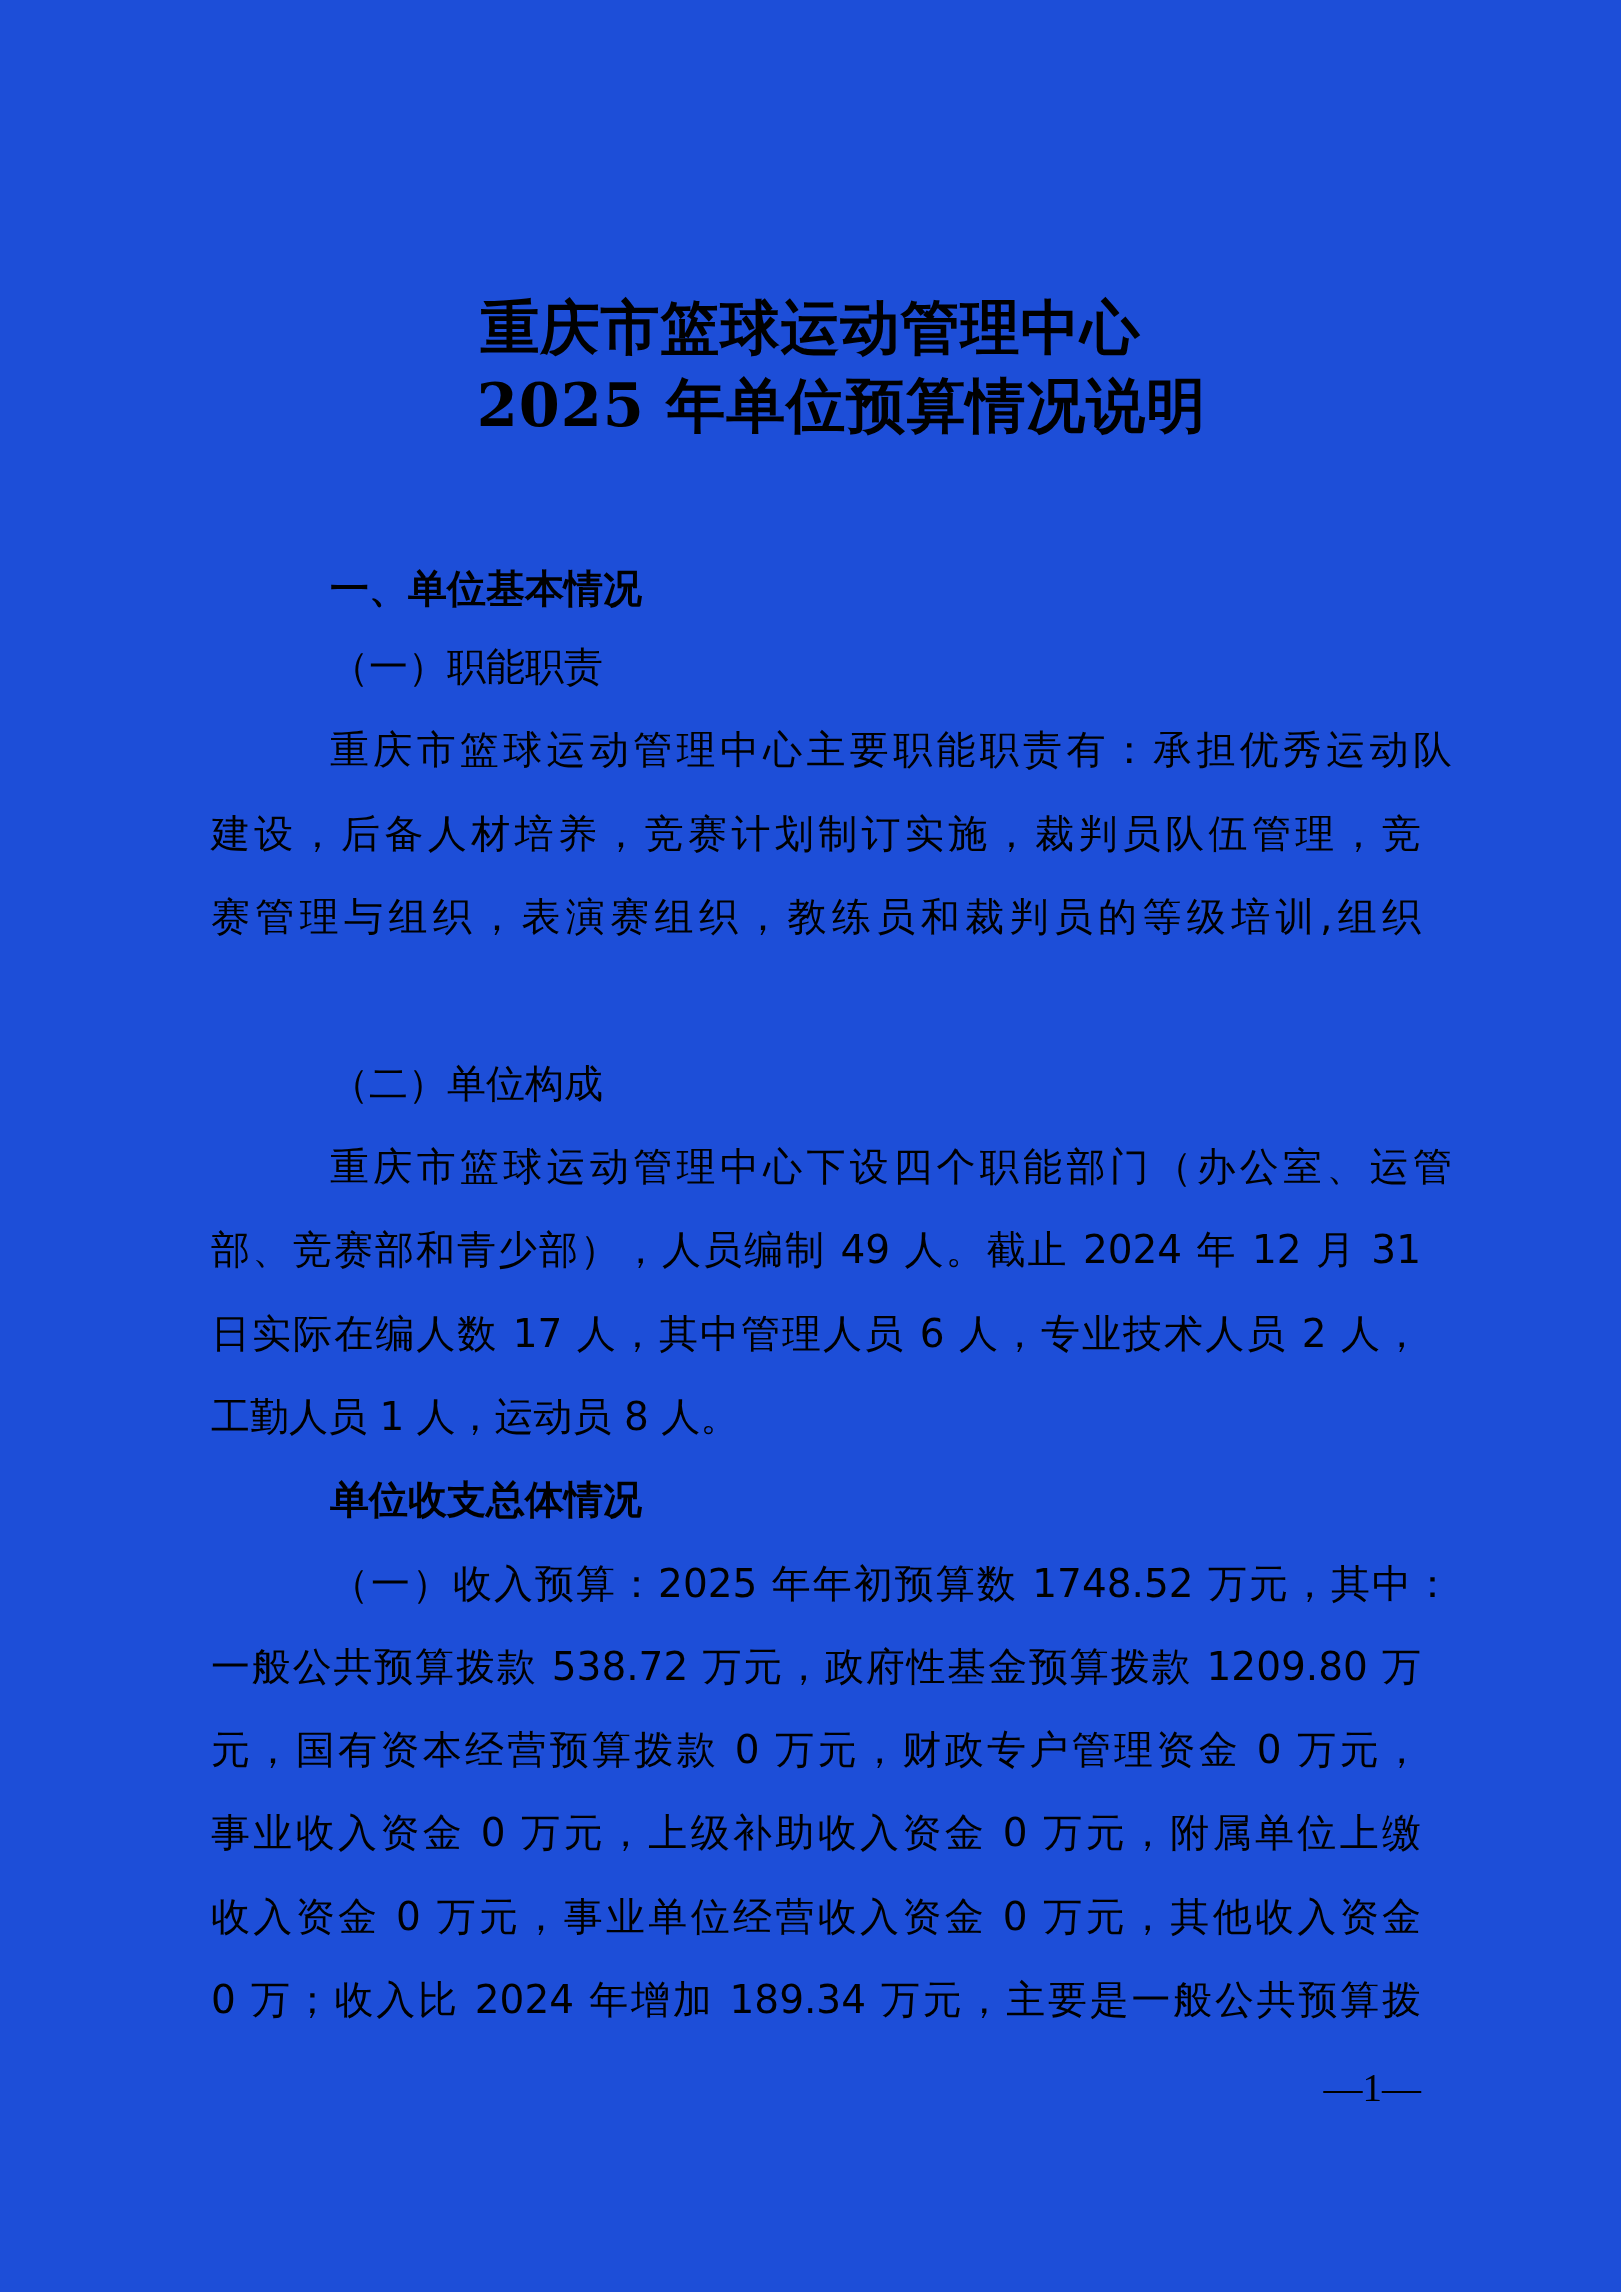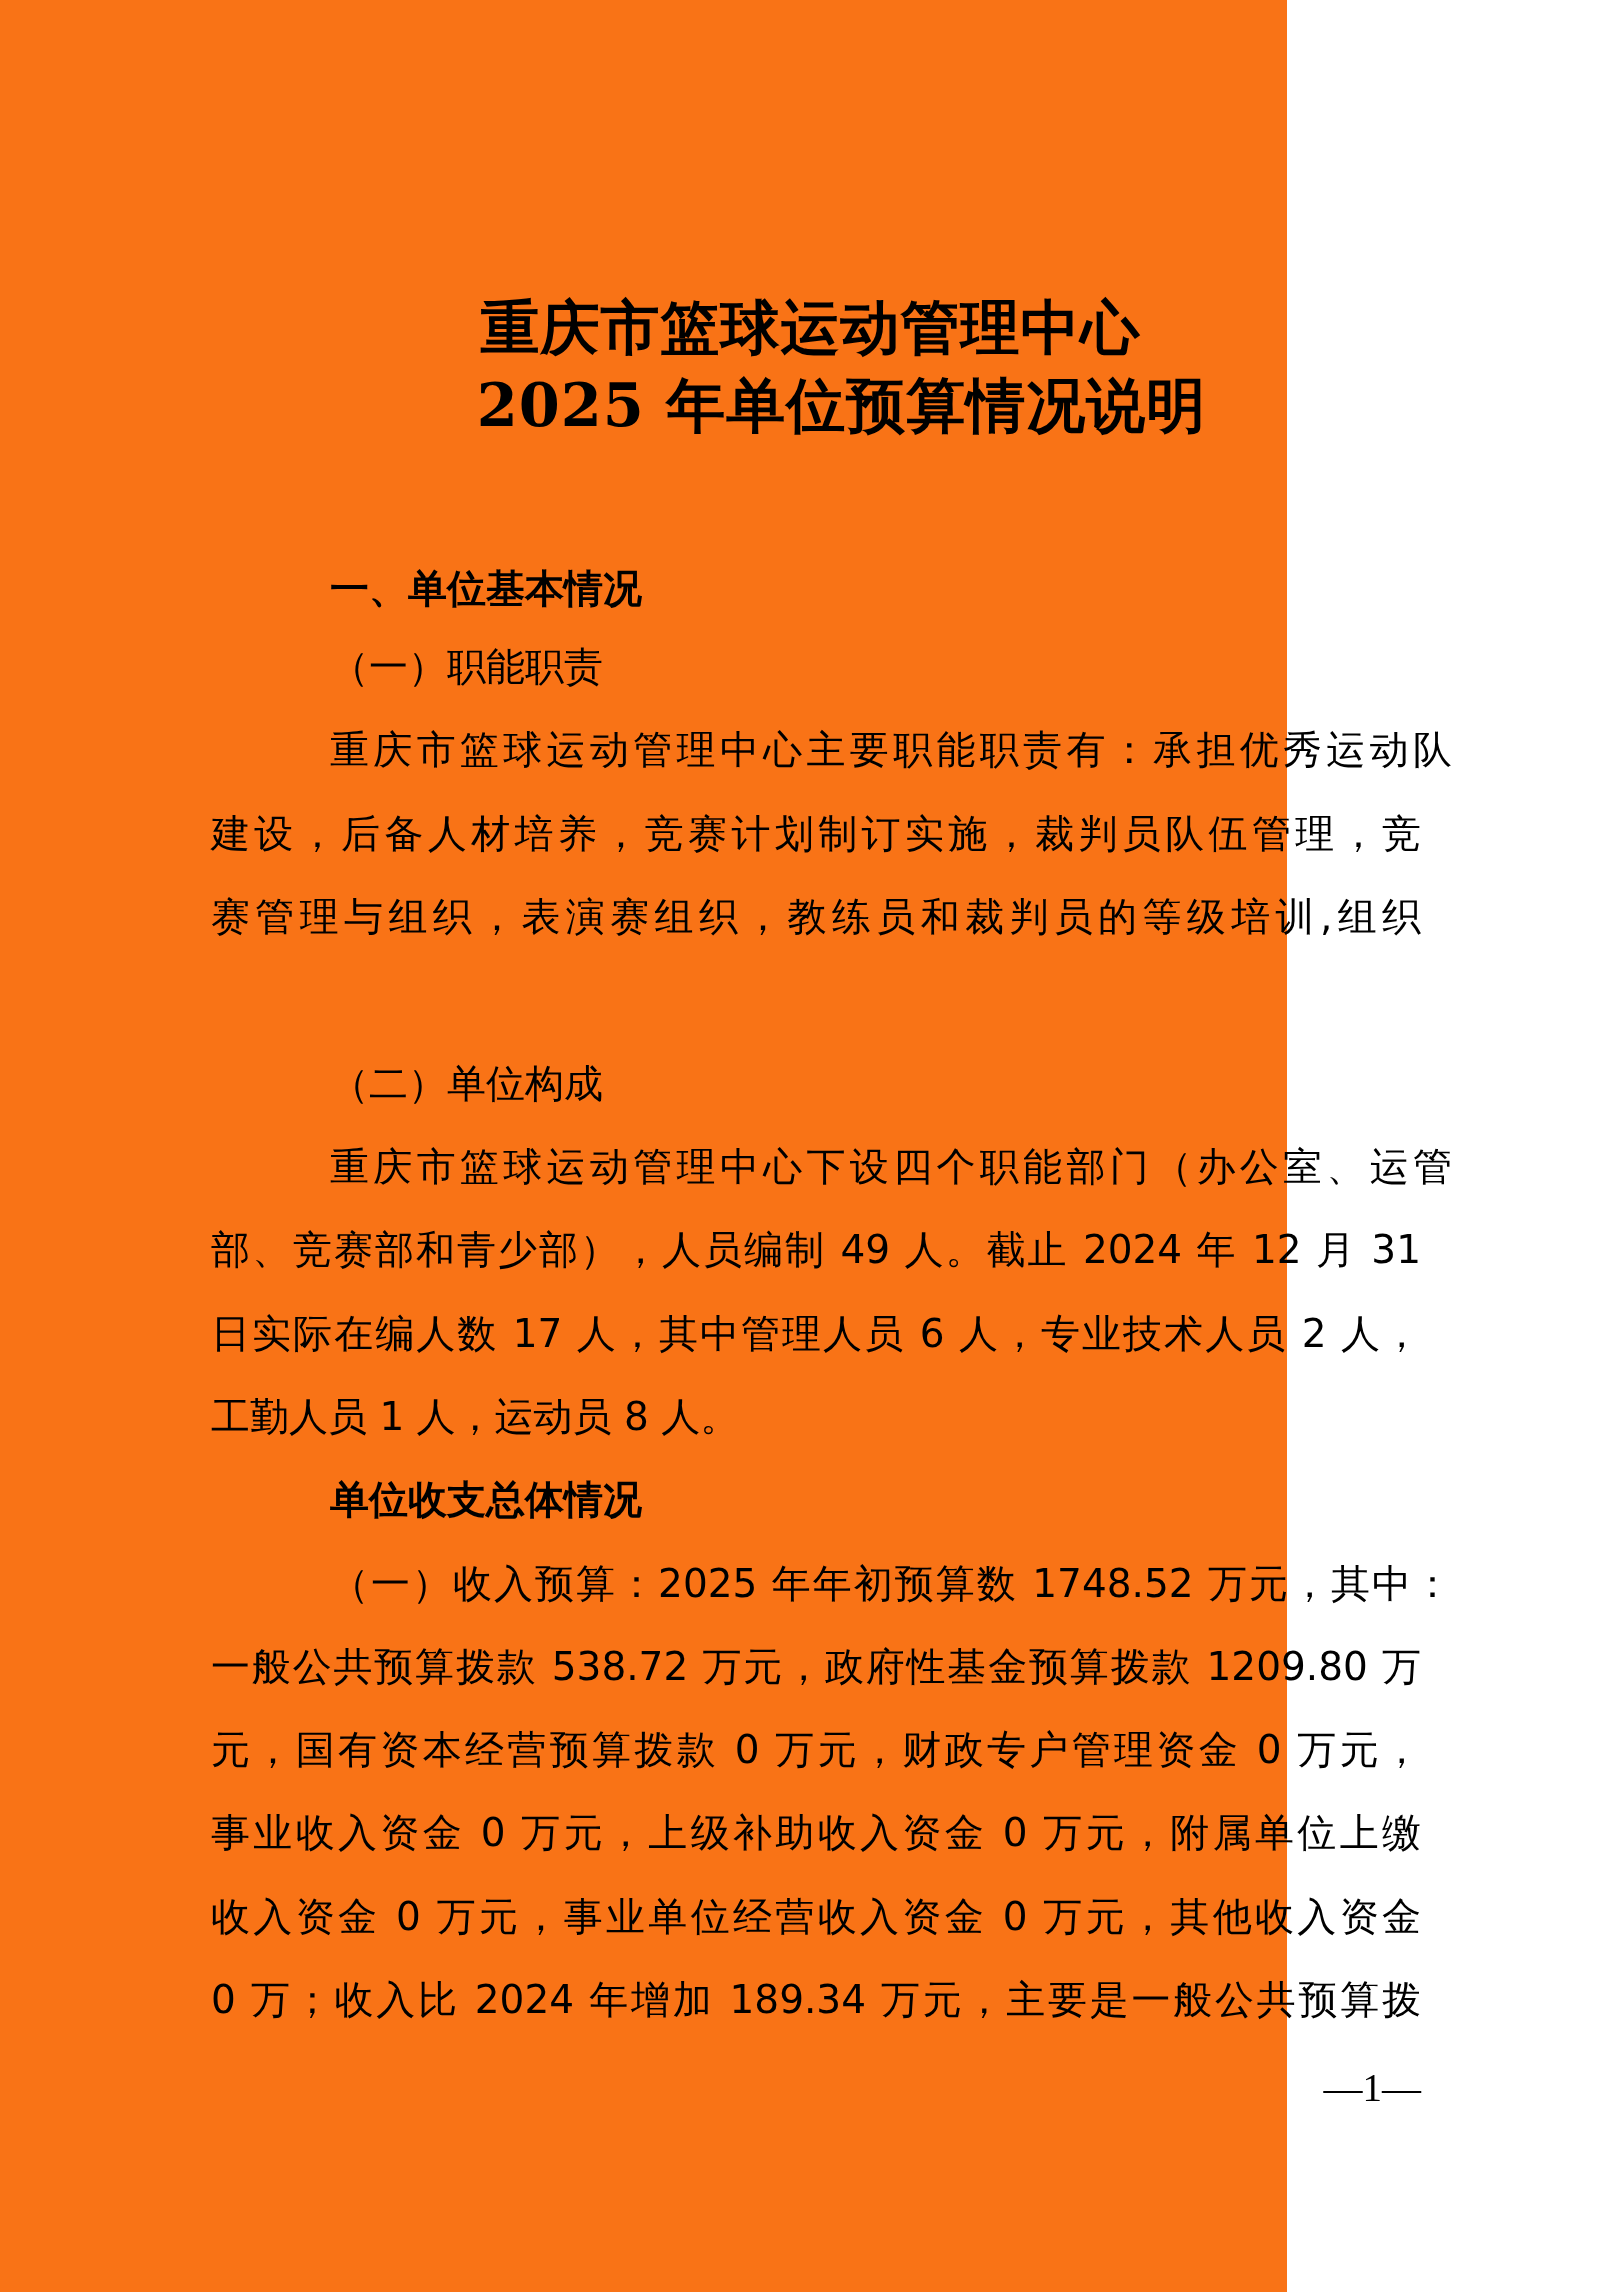--- a/index.html
+++ b/index.html
@@ -1,17 +1,17 @@
 <!DOCTYPE html>
 <html><head>
 <meta charset="utf-8">
 <style>
   html, body { margin: 0; padding: 0; background: #ffffff; }
   body { width: 1621px; height: 2293px; position: relative; overflow: hidden; color: #000; }
-  .page { position: absolute; left: 0; top: 0; width: 1287px; height: 2293px; background: #f97316; text-decoration: underline; }
+  .page { position: absolute; left: 0; top: 0; width: 1621px; height: 2293px; background: #1d4ed8; text-decoration: underline; }
   .title {
     position: absolute; left: 0; width: 1621px; text-align: center;
     font-family: "DejaVu Serif", "Liberation Serif", serif; font-weight: bold;
     font-size: 59px; line-height: 78px; letter-spacing: 1px;
   }
   .t1 { top: 289px; }
   .t2 { top: 367px; padding-left: 31px; }
   .line {
     position: absolute; left: 211px; width: 1210px; height: 59px;
     font-family: "DejaVu Sans", "Liberation Sans", sans-serif;

